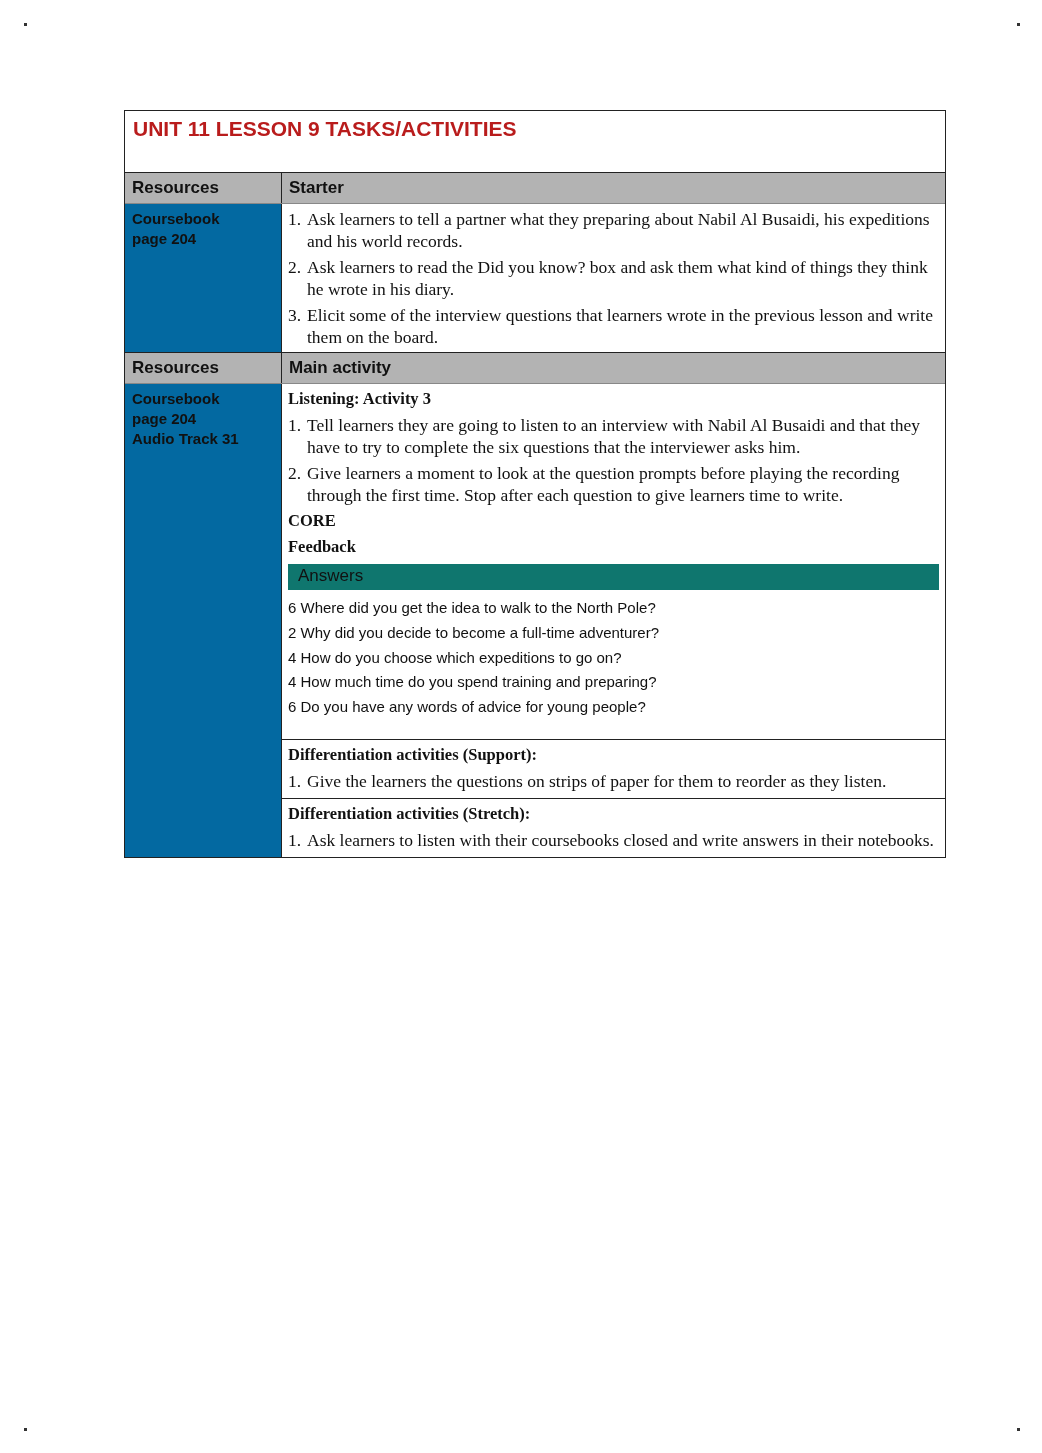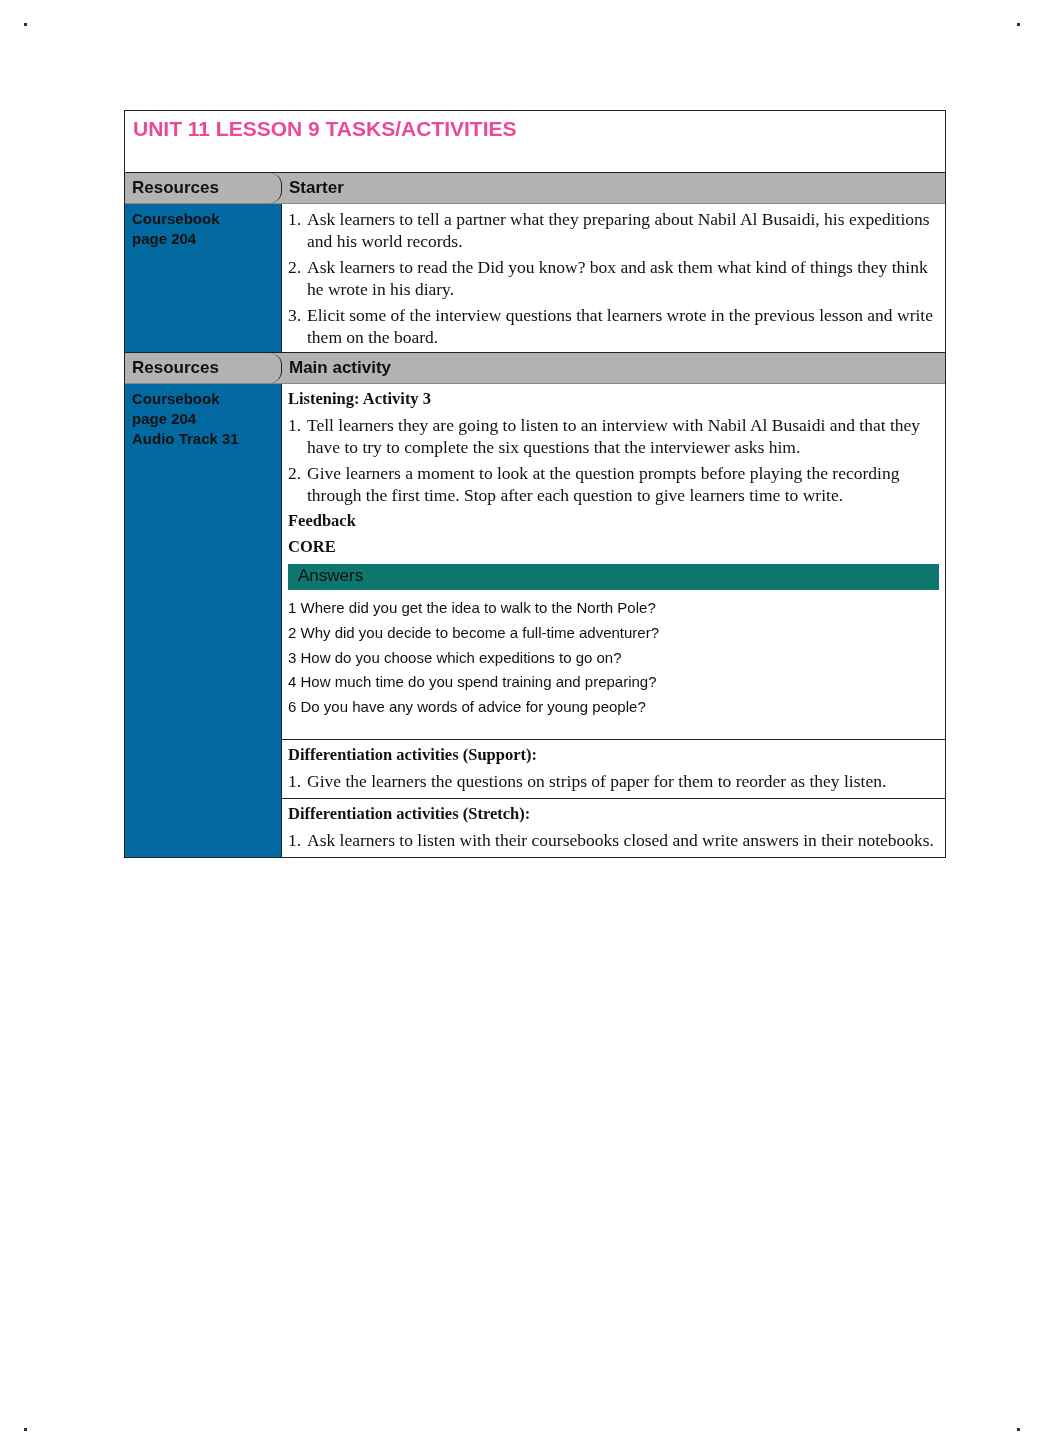--- a/index.html
+++ b/index.html
@@ -5,29 +5,29 @@
     html, body { margin: 0; padding: 0; background: #ffffff; }
     body { width: 1042px; height: 1453px; position: relative; overflow: hidden; }
     .crop { position: absolute; width: 3px; height: 3px; background: #333; }
     .sheet {
       position: absolute; left: 124px; top: 110px; width: 822px;
       border: 1.5px solid #222; box-sizing: border-box;
     }
     .title-row {
       height: 62px; border-bottom: 1.5px solid #222; box-sizing: border-box;
       padding: 6px 8px;
-      font-family: "Liberation Sans", sans-serif; font-weight: bold; font-size: 21px; color: #ec4899;
+      font-family: "Liberation Sans", sans-serif; font-weight: bold; font-size: 21px; color: #b91c1c;
     }
     .row { display: flex; }
     .res-col { width: 157px; flex: none; border-right: 1.5px solid #222; box-sizing: border-box; }
     .main-col { flex: 1; }
     .hdr { background: #b3b3b3; height: 31px; border-bottom: 1px solid #888; box-sizing: border-box; }
     .hdr .res-col, .hdr .main-col {
       font-family: "Liberation Sans", sans-serif; font-weight: bold; font-size: 17px; color: #111;
-      padding: 5px 7px; box-sizing: border-box; border-radius: 12px;
+      padding: 5px 7px; box-sizing: border-box;
     }
     .body-row .res-col {
       background: #0369a1; padding: 5px 7px;
       font-family: "Liberation Sans", sans-serif; font-weight: bold; font-size: 15px; line-height: 20px; color: #111;
     }
     .body-row .main-col { padding: 4px 6px 4px 6px; font-family: "Liberation Serif", serif; font-size: 17.5px; color: #111; }
     .sep { border-bottom: 1.5px solid #222; }
     .item { display: flex; line-height: 22px; margin-bottom: 4px; }
     .item .num { width: 19px; flex: none; }
     .item .txt { flex: 1; }
@@ -90,27 +90,27 @@
     <div class="main-col main-wrap">
       <div class="sub-bold">Listening: Activity 3</div>
       <div class="item">
           <span class="num">1.</span>
           <span class="txt">Tell learners they are going to listen to an interview with Nabil Al Busaidi and that they have to try to complete the six questions that the interviewer asks him.</span>
         </div>
       <div class="item">
           <span class="num">2.</span>
           <span class="txt">Give learners a moment to look at the question prompts before playing the recording through the first time. Stop after each question to give learners time to write.</span>
         </div>
+      <div class="sub-bold">CORE</div>
       <div class="sub-bold">Feedback</div>
-      <div class="sub-bold">CORE</div>
       <div class="answers-bar">Answers</div>
       <div class="ans">
-        <div>1 Where did you get the idea to walk to the North Pole?</div>
+        <div>6 Where did you get the idea to walk to the North Pole?</div>
         <div>2 Why did you decide to become a full-time adventurer?</div>
-        <div>3 How do you choose which expeditions to go on?</div>
+        <div>4 How do you choose which expeditions to go on?</div>
         <div>4 How much time do you spend training and preparing?</div>
         <div>6 Do you have any words of advice for young people?</div>
       </div>
       <div class="block" style="margin-top:19px;">
         <div class="sub-bold">Differentiation activities (Support):</div>
         <div class="item">
             <span class="num">1.</span>
             <span class="txt">Give the learners the questions on strips of paper for them to reorder as they listen.</span>
           </div>
       </div>

